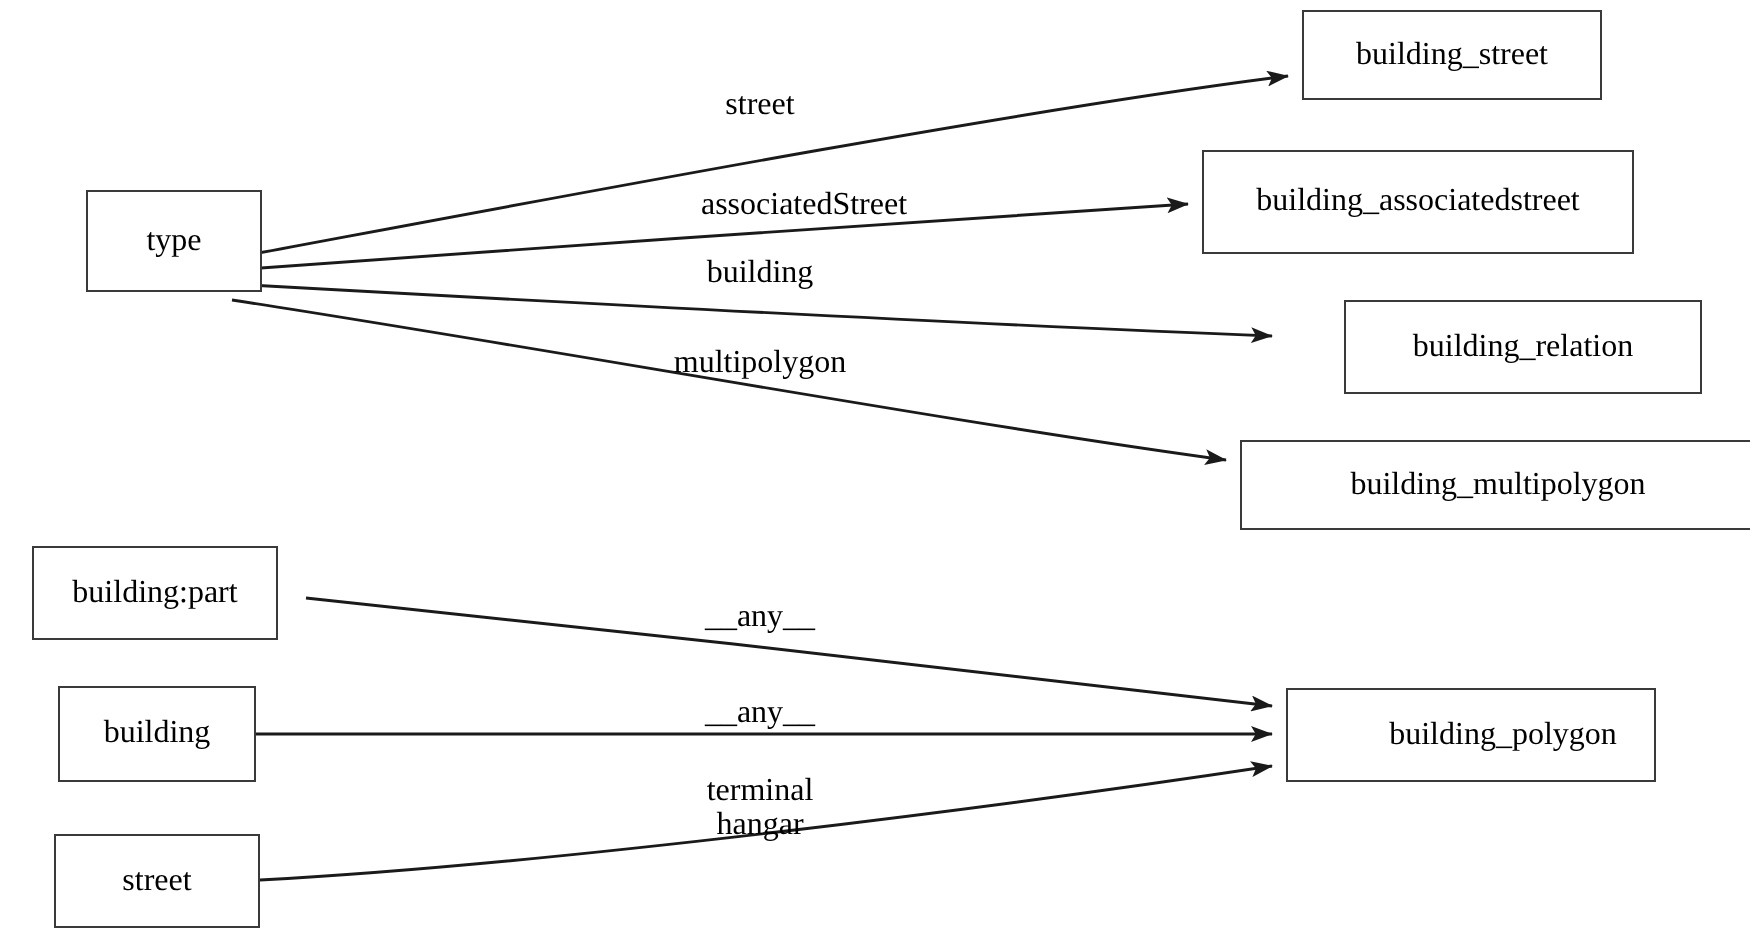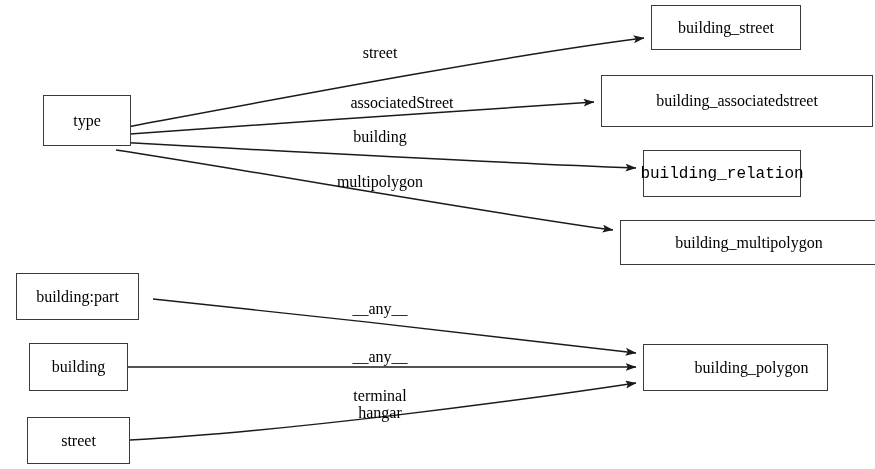--- a/index.html
+++ b/index.html
@@ -66,22 +66,22 @@
         <path d="M116,150 C260,172 480,212 613,230" marker-end="url(#arrowhead)" stroke="#1a1a1a"></path>
         <path d="M153,299 C300,314 510,338 636,353" marker-end="url(#arrowhead)" stroke="#1a1a1a"></path>
         <path d="M128,367 C280,367 500,367 636,367" marker-end="url(#arrowhead)" stroke="#1a1a1a"></path>
         <path d="M130,440 C280,432 510,402 636,383" marker-end="url(#arrowhead)" stroke="#1a1a1a"></path>
       </g>
   </svg>
 
   <div id="nodes-group">
       <div class="node" style="left: 43px; top: 95px; width: 88px; height: 51px; border-color: rgb(58, 58, 58);">type</div>
       <div class="node" style="left: 651px; top: 5px; width: 150px; height: 45px; border-color: rgb(58, 58, 58);">building_street</div>
-      <div class="node" style="left: 601px; top: 75px; width: 272px; height: 52px; border-color: rgb(58, 58, 58);">building_associatedstreet</div>
-      <div class="node" style="left: 643px; top: 150px; width: 158px; height: 47px; border-color: rgb(58, 58, 58); font-family: Liberation Mono, monospace;">building_relation</div>
+      <div class="node" style="left: 601px; top: 75px; width: 216px; height: 52px; border-color: rgb(58, 58, 58);">building_associatedstreet</div>
+      <div class="node" style="left: 672px; top: 150px; width: 179px; height: 47px; border-color: rgb(58, 58, 58);">building_relation</div>
       <div class="node" style="left: 620px; top: 220px; width: 258px; height: 45px; border-color: rgb(58, 58, 58);">building_multipolygon</div>
       <div class="node" style="left: 16px; top: 273px; width: 123px; height: 47px; border-color: rgb(58, 58, 58);">building:part</div>
       <div class="node" style="left: 29px; top: 343px; width: 99px; height: 48px; border-color: rgb(58, 58, 58);">building</div>
       <div class="node" style="left: 27px; top: 417px; width: 103px; height: 47px; border-color: rgb(58, 58, 58);">street</div>
       <div class="node" style="left: 643px; top: 344px; width: 185px; height: 47px; border-color: rgb(58, 58, 58); padding-left: 32px;">building_polygon</div>
     </div>
   <div id="labels-group">
       <div class="edge-label" style="left: 380px; top: 45px;">street</div>
       <div class="edge-label" style="left: 380px; top: 95px; margin-left: 22px;">associatedStreet</div>
       <div class="edge-label" style="left: 380px; top: 129px;">building</div>

